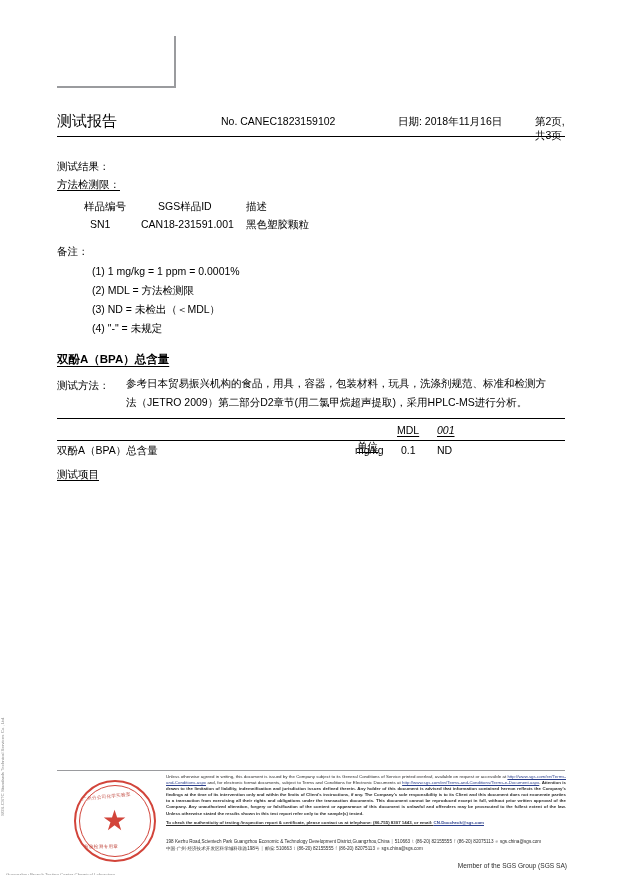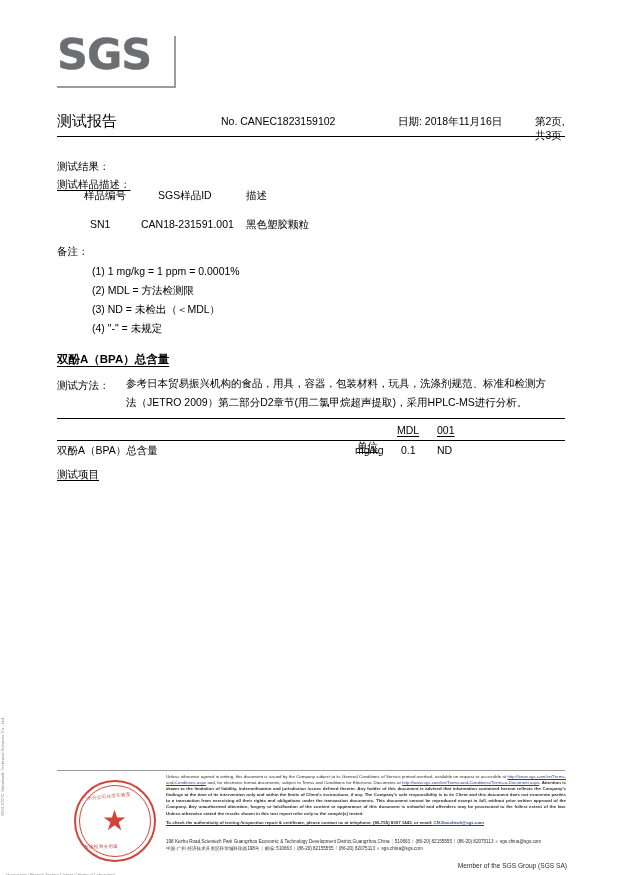--- a/index.html
+++ b/index.html
@@ -103,21 +103,21 @@
   
   .t {
     position: absolute;
     font-size: 10.5px;
     color: #000;
     white-space: nowrap;
   }
   .t-results { left: 57px; top: 160px; }
   .t-sampdesc { left: 57px; top: 178px; text-decoration: underline; text-underline-offset: 2px; }
 
-  .tbl-head { top: 189px; font-weight: 500; }
+  .tbl-head { top: 200px; font-weight: 500; }
   .c1 { left: 84px; }
   .c2 { left: 158px; }
   .c3 { left: 246px; }
   .tbl-row { top: 218px; }
   .r1 { left: 90px; }
   .r2 { left: 141px; }
   .r3 { left: 246px; }
 
   .t-remark { left: 57px; top: 245px; }
   .note { left: 92px; font-size: 10.5px; text-align: right; }
@@ -139,21 +139,21 @@
   .res-rule-top {
     position: absolute;
     left: 57px; top: 418px;
     width: 508px; height: 1px;
     background: #000;
   }
   .res-head { top: 424px; font-size: 10.5px; }
   .rh-item { left: 57px; text-decoration: underline; text-underline-offset: 2px; margin-top: 44px; }
   .rh-unit { left: 357px; text-decoration: underline; text-underline-offset: 2px; margin-top: 16px; }
   .rh-mdl  { left: 397px; text-decoration: underline; text-underline-offset: 2px; }
-  .rh-id   { left: 437px; text-decoration: underline; text-underline-offset: 2px; }
+  .rh-id   { left: 437px; text-decoration: underline; text-underline-offset: 2px; font-style: italic; }
 
   .res-rule-mid {
     position: absolute;
     left: 57px; top: 440px;
     width: 508px; height: 1px;
     background: #000;
   }
   .res-row { top: 444px; font-size: 10.5px; }
   .rr-item { left: 57px; }
   .rr-unit { left: 355px; }
@@ -248,37 +248,34 @@
     top: 862px;
     font-size: 6.6px;
     color: #2c2c2c;
   }
 </style>
 </head>
 <body>
 
 <div class="page">
 
-  <div class="logo-block">
-    <div class="logo-text">SGS</div>
-  </div>
   <div class="logo-rule"></div>
   <div class="logo-tick"></div>
 
   <div class="title-row">
     <div class="doc-title">测试报告</div>
     <div class="doc-no">No. CANEC1823159102</div>
     <div class="doc-date">日期: 2018年11月16日</div>
     <div class="doc-page">第2页,共3页</div>
   </div>
   <div class="title-rule"></div>
 
   <div class="t t-results">测试结果：</div>
 
-  <div class="t t-sampdesc">测试样品描述：</div>
+  <div class="t t-sampdesc">方法检测限：</div>
 
   <div class="t tbl-head c1">样品编号</div>
   <div class="t tbl-head c2">SGS样品ID</div>
   <div class="t tbl-head c3">描述</div>
 
   <div class="t tbl-row r1">SN1</div>
   <div class="t tbl-row r2">CAN18-231591.001</div>
   <div class="t tbl-row r3">黑色塑胶颗粒</div>
 
   <div class="t t-remark">备注：</div>

